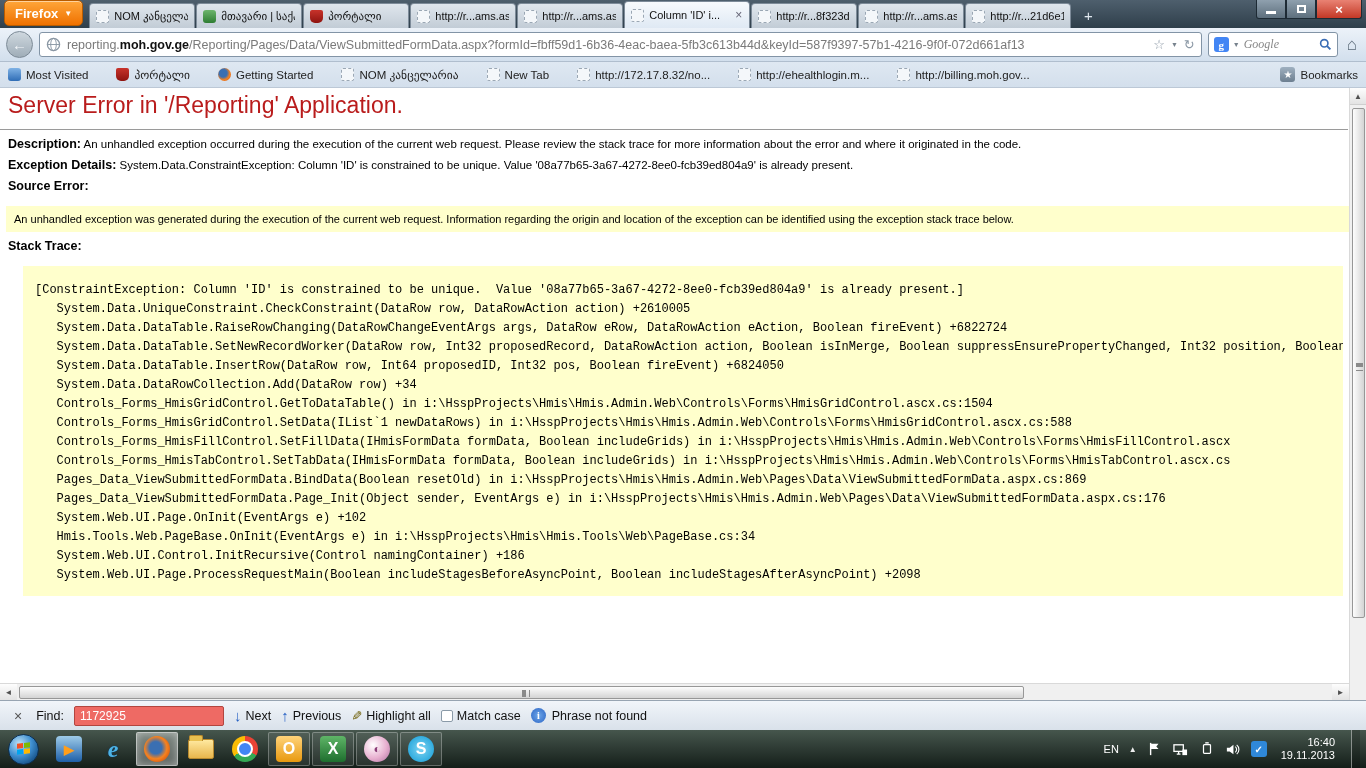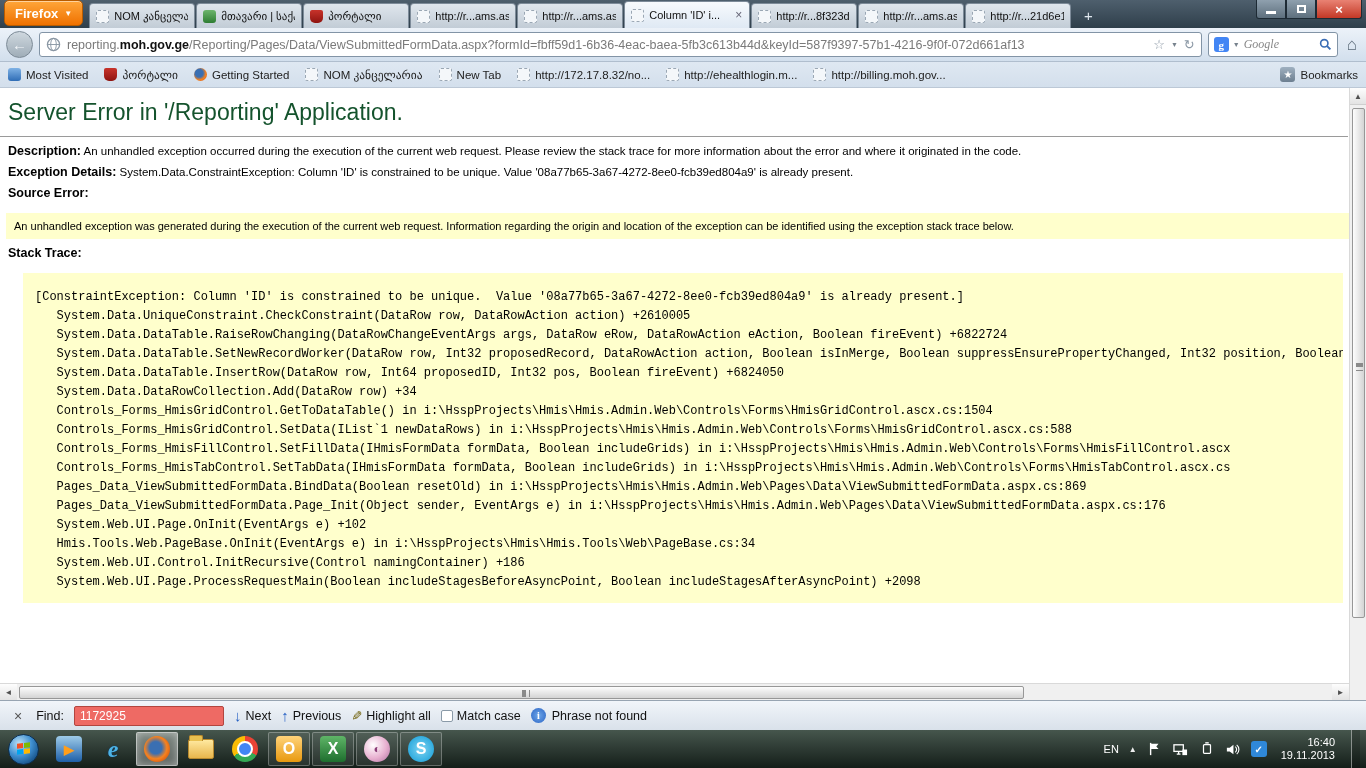--- a/index.html
+++ b/index.html
@@ -58,34 +58,34 @@
     font-size:11px; font-weight:bold; display:flex; align-items:center; justify-content:center;
     font-family:"Liberation Serif", serif; }
   .searchph { flex:1; font-style:italic; color:#888; font-size:12px;
     font-family:"Liberation Serif", serif; }
   .homebtn { font-size:17px; color:#5a6a78; padding:0 3px; }
   .caret-sm { font-size:7px; color:#77828d; }
 
   
   .bmbar { position:absolute; top:62px; left:0; width:1366px; height:26px;
     background:linear-gradient(#dfe8f2,#d3dfec); border-bottom:1px solid #bcc8d6;
-    display:flex; align-items:center; padding:0 8px; gap:16px; font-size:11.5px; color:#222; }
+    display:flex; align-items:center; padding:0 8px; gap:28px; font-size:11.5px; color:#222; }
   .bmitem { display:flex; align-items:center; gap:5px; white-space:nowrap; }
   .bmicon { width:13px; height:13px; flex:0 0 13px; }
   .bm-mv { background:linear-gradient(#7fb2e5,#2f6db6); border-radius:3px; }
   .bm-ff { background:radial-gradient(circle at 40% 40%, #3a6fb2 35%, #f58220 60%, #c4491a);
     border-radius:50%; }
   .bm-right { margin-left:auto; display:flex; align-items:center; gap:5px; }
   .bm-star { width:15px; height:15px; background:linear-gradient(#9fb0c0,#6d7f90); border-radius:3px;
     color:#fff; font-size:10px; display:flex; align-items:center; justify-content:center; }
 
   
   .content { position:absolute; top:88px; left:0; width:1366px; height:612px; background:#fff;
     overflow:hidden; }
-  .page-h1 { margin:11px 18px 0 8px; font-size:23px; font-weight:400; color:#14532d; }
+  .page-h1 { margin:4px 18px 0 8px; font-size:23px; font-weight:400; color:#b91c1c; }
   .page-hr { margin:10px 18px 0 0; border:0; border-top:1px solid #9a9a9a; }
   .page-h2 { margin:15px 8px 0; font-size:18px; font-style:italic; font-weight:700; color:#990000; }
   .meta { margin:7px 8px 0; font-size:11.5px; color:#000; }
   .meta b { font-size:12.5px; }
   .ybox { margin:13px 6px 1px; background:#ffffcc; padding:7px 8px; font-size:11px; color:#000; }
   .stackbox { margin:13px 23px 0; background:#ffffcc; padding:15px 0 0 12px; height:330px;
     overflow:hidden; }
   .stackbox div { font-family:"Liberation Mono","DejaVu Sans Mono",monospace; font-size:12px;
     line-height:19px; white-space:pre; color:#000; }
 

